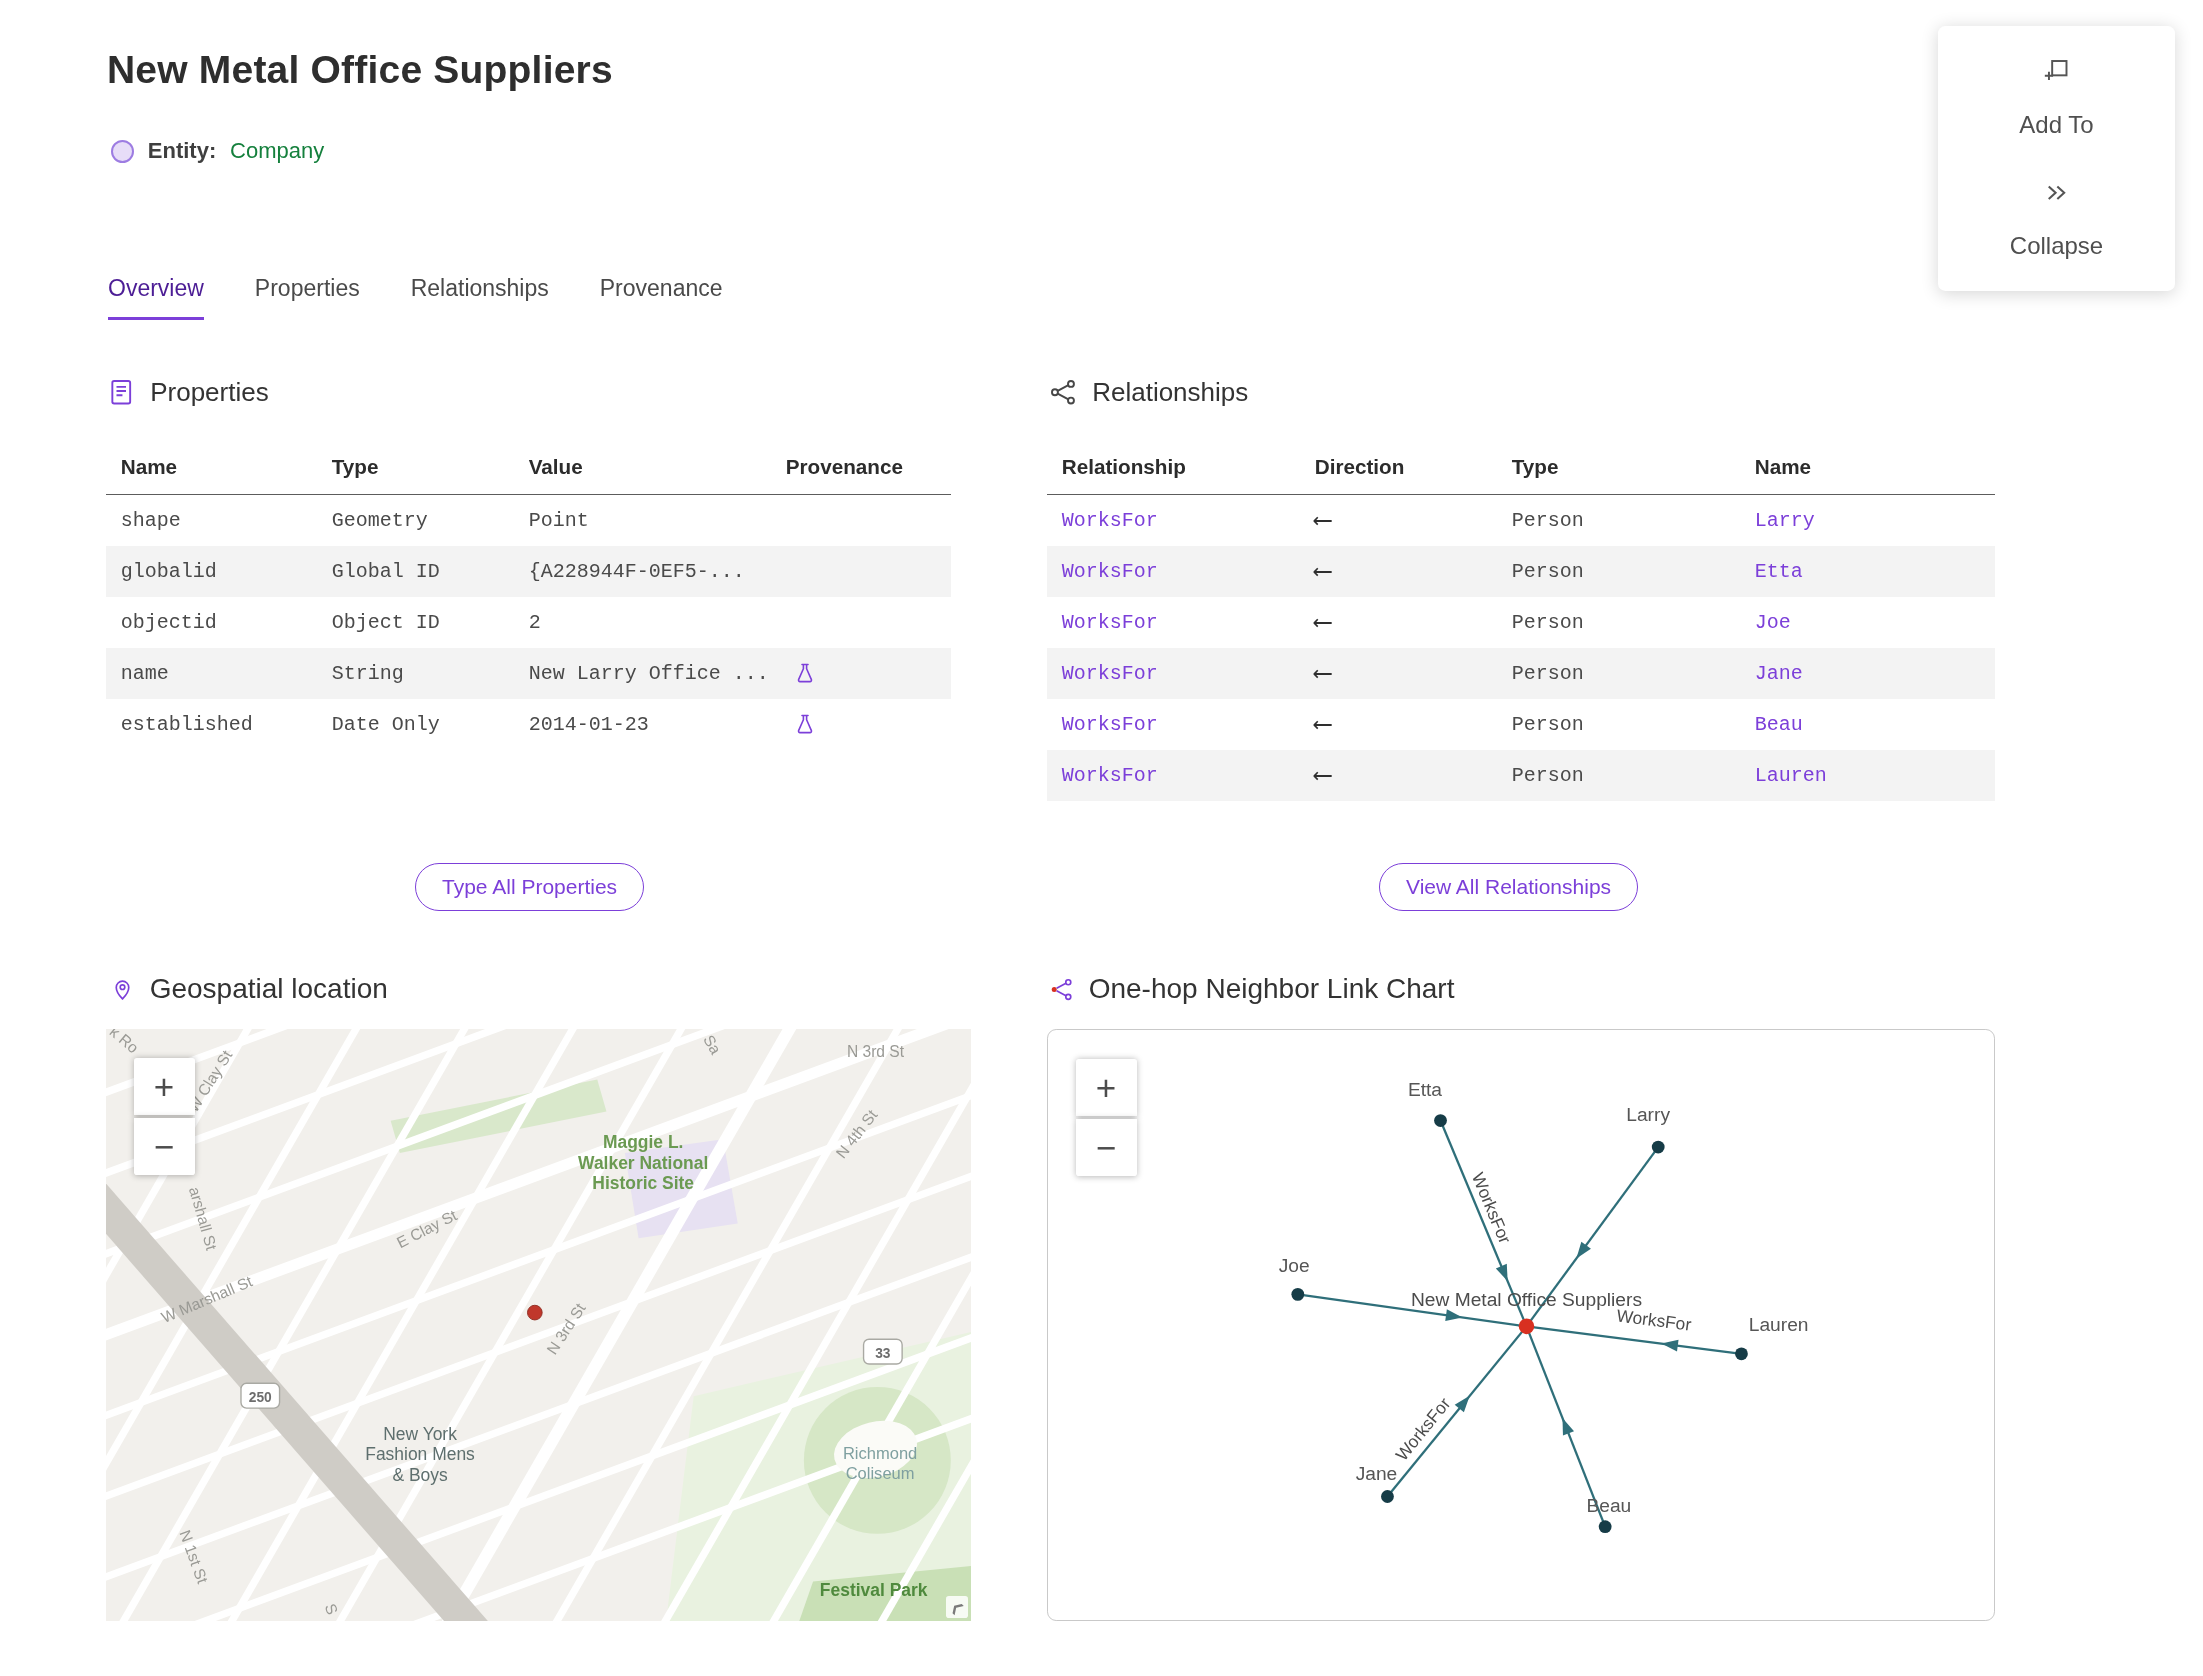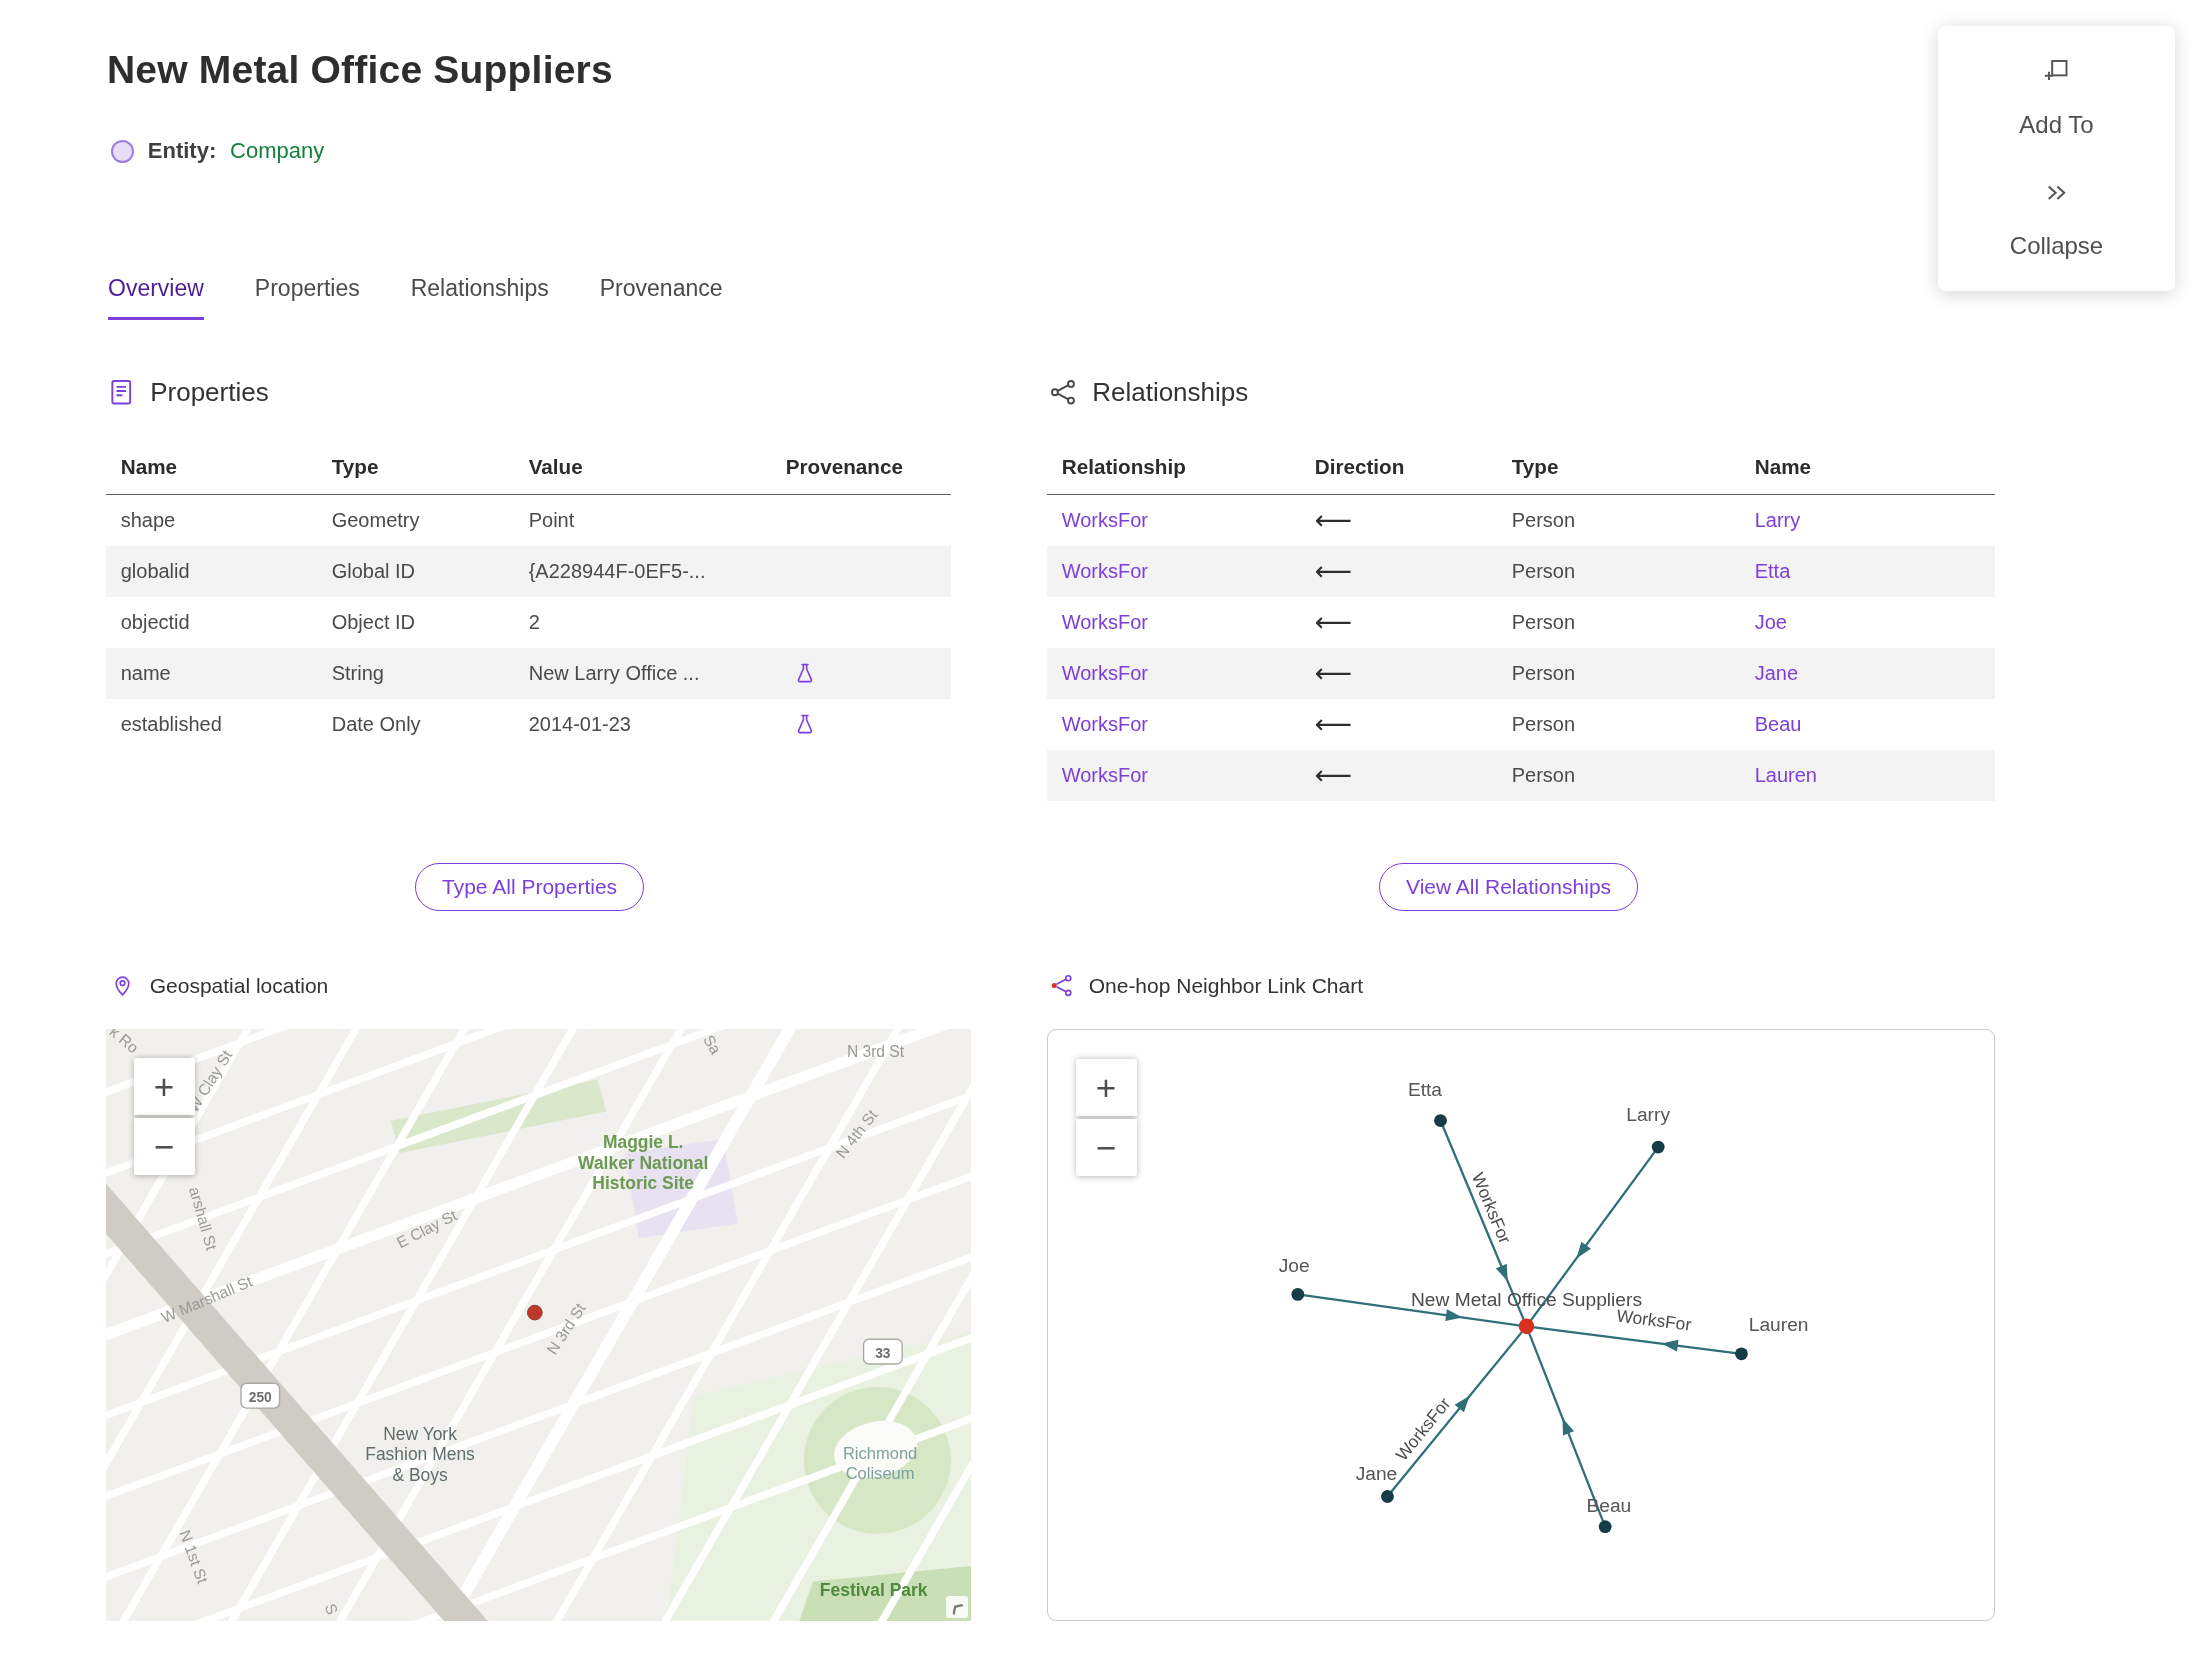--- a/index.html
+++ b/index.html
@@ -13,36 +13,36 @@
   .entity-value{color:#15803d;}
   .actions-panel{position:absolute;right:29px;top:26px;width:237px;background:#fff;border-radius:7.3px;box-shadow:0 2.8px 16.5px rgba(0,0,0,.16);padding:11px 0;}
   .action{display:flex;align-items:center;gap:26px;padding:20px 33px;font-size:24px;color:#4f4f4f;cursor:pointer;flex-direction:column;}
   .action svg{width:27.5px;height:27.5px;flex:none;}
   .tabs{position:absolute;left:108px;top:275px;display:flex;gap:51px;font-size:23px;color:#4a4a4a;}
   .tab{padding-bottom:14.7px;cursor:pointer;}
   .tab.active{color:#4c1d95;border-bottom:3.7px solid var(--accent);}
   .section-header{position:absolute;display:flex;align-items:center;gap:14.7px;color:#333;}
   .sh-lg{font-size:26px;}
   .sh-lg svg{width:28.5px;height:28.5px;}
-  .sh-sm{font-size:21px;}
+  .sh-sm{font-size:28px;}
   .sh-sm svg{width:25px;height:25px;}
   #properties-header{left:107px;top:377px;}
   #relationships-header{left:1049px;top:377px;}
   #map-header{left:110px;top:973px;}
   #chart-header{left:1049px;top:973px;}
   .icon-purple{color:var(--accent);}
   .icon-dark{color:#474747;}
   .table{position:absolute;}
   #properties-table{left:106px;top:444px;width:845px;}
   #relationships-table{left:1047px;top:444px;width:948px;}
   .thead{display:grid;border-bottom:1.8px solid #5c5c5c;}
   .th{font-weight:700;font-size:20.7px;color:#2c2c2c;padding:11px 0 14.7px 14.7px;}
   .grid-props{grid-template-columns:211px 197px 257px 179px;}
   .grid-rels{grid-template-columns:253px 197px 243px 254px;}
-  .row{display:grid;height:51px;align-items:center;font-size:20px;}
+  .row{display:grid;height:51px;align-items:center;font-size:20px;font-family:Liberation Mono, monospace;}
   .tbody .row:nth-child(even){background:#f3f3f3;}
   .td{padding-left:14.7px;white-space:nowrap;overflow:hidden;}
   .link{color:var(--accent);cursor:pointer;}
   .arrow{font-size:26px;color:#2e2e2e;}
   .flask{width:24px;height:24px;display:block;}
   .prov{padding-left:22px;}
   .pill{position:absolute;height:48px;background:#fff;border:1.8px solid var(--accent);color:var(--accent);border-radius:25px;font-size:21px;padding:0 26px;font-family:inherit;cursor:pointer;}
   #view-all-properties{left:415px;top:863px;}
   #view-all-relationships{left:1379px;top:863px;}
   .map-panel{position:absolute;left:106px;top:1029px;width:865px;height:592px;background:#f2f0ec;overflow:hidden;}

